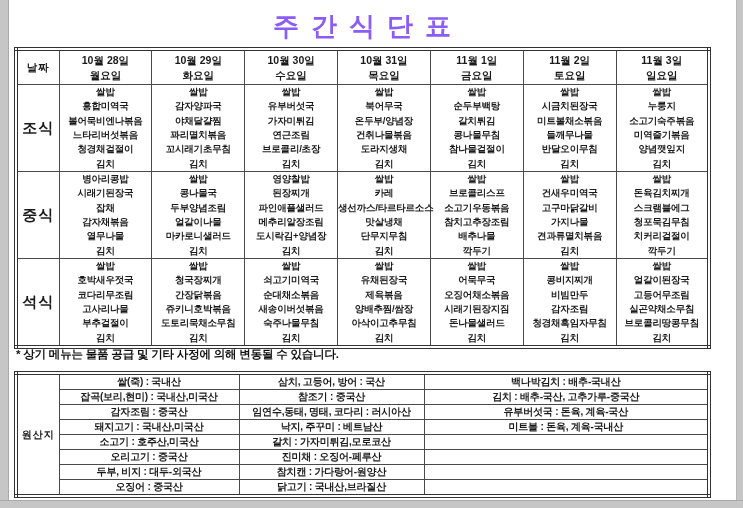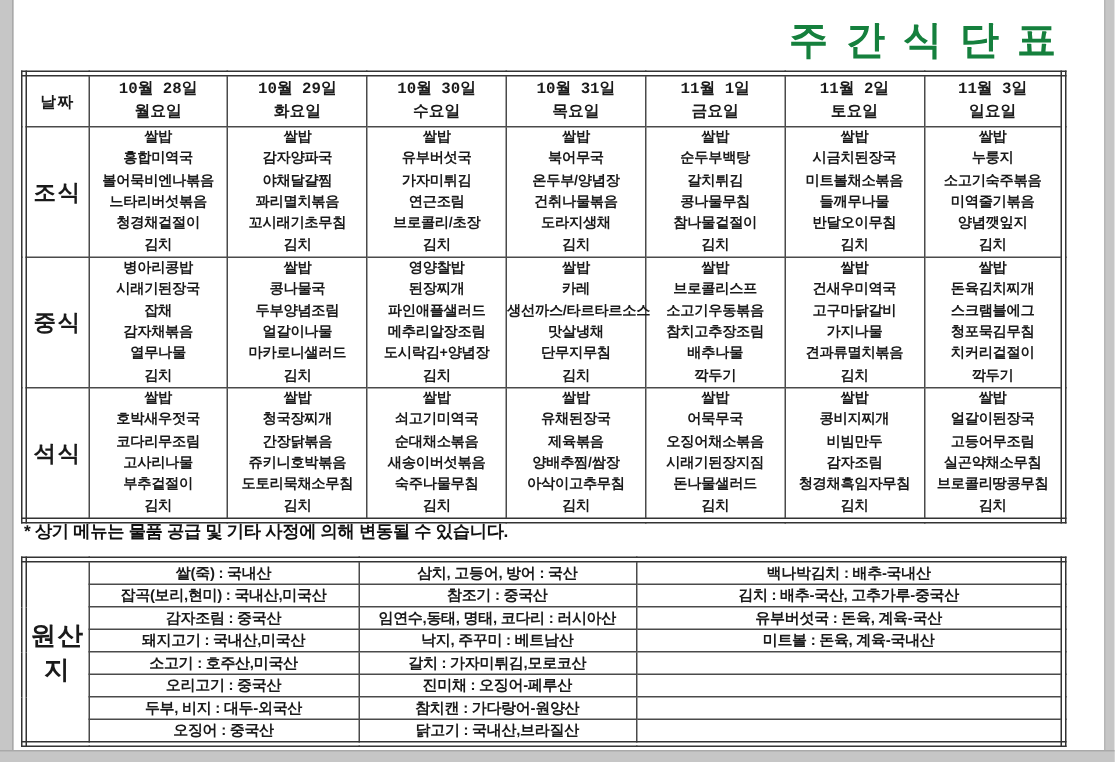--- a/index.html
+++ b/index.html
@@ -11,56 +11,56 @@
     font-family:"Liberation Sans", sans-serif;
     font-weight:700;
   }
   .edge { position:absolute; background:#c6c6c6; }
   .edge-left   { left:0; top:0; width:8px; height:508px; border-right:1px solid #a9a9a9; }
   .edge-right  { right:0; top:0; width:6px; height:508px; border-left:1px solid #b6b6b6; }
   .edge-bottom { left:0; bottom:0; width:743px; height:7px; border-top:1px solid #a9a9a9; }
 
   .title {
     position:absolute; left:8px; top:9px; width:708px;
-    text-align:right;
+    text-align:center;
     font-size:26px; font-weight:800;
     letter-spacing:12px; text-indent:12px;
-    color:#15803d;
+    color:#8b5cf6;
   }
 
   table { border-collapse:collapse; table-layout:fixed; position:absolute; background:#fff; }
   th, td {
     border:1px solid #4a4a4a;
     padding:0;
     text-align:center; vertical-align:middle;
     font-weight:700;
   }
 
   .menu-table { left:14px; top:47px; width:693px; border:4px double #333; }
   .menu-table .rowlab { font-size:15px; letter-spacing:1px; }
   .menu-table .hdr th { height:33px; font-size:10.5px; }
-  .menu-table .hdr .dline { line-height:15px;font-family:Liberation Mono, monospace; }
+  .menu-table .hdr .dline { line-height:15px; }
   .menu-table .meal-cell {
     height:86px;
     font-size:9.5px;
     line-height:14.3px;
     white-space:pre;
     letter-spacing:-0.2px;
     margin-top:28px;
   }
 
   .note {
     position:absolute; left:16px; top:347px;
     font-size:11.5px; font-weight:700; color:#111;
     letter-spacing:-0.2px;
   }
 
   .origin-table { left:14px; top:371px; width:693px; border:4px double #333; }
   .origin-table td { height:14px; font-size:10px; letter-spacing:-0.2px;text-align:center; }
-  .origin-table .rowlab { font-size:17px; letter-spacing:1px; }
+  .origin-table .rowlab { font-size:10px; letter-spacing:1px; }
 </style>
 </head>
 <body>
 
 <div class="edge edge-left"></div>
 <div class="edge edge-right"></div>
 <div class="edge edge-bottom"></div>
 
 <div class="title">주간식단표</div>
 

